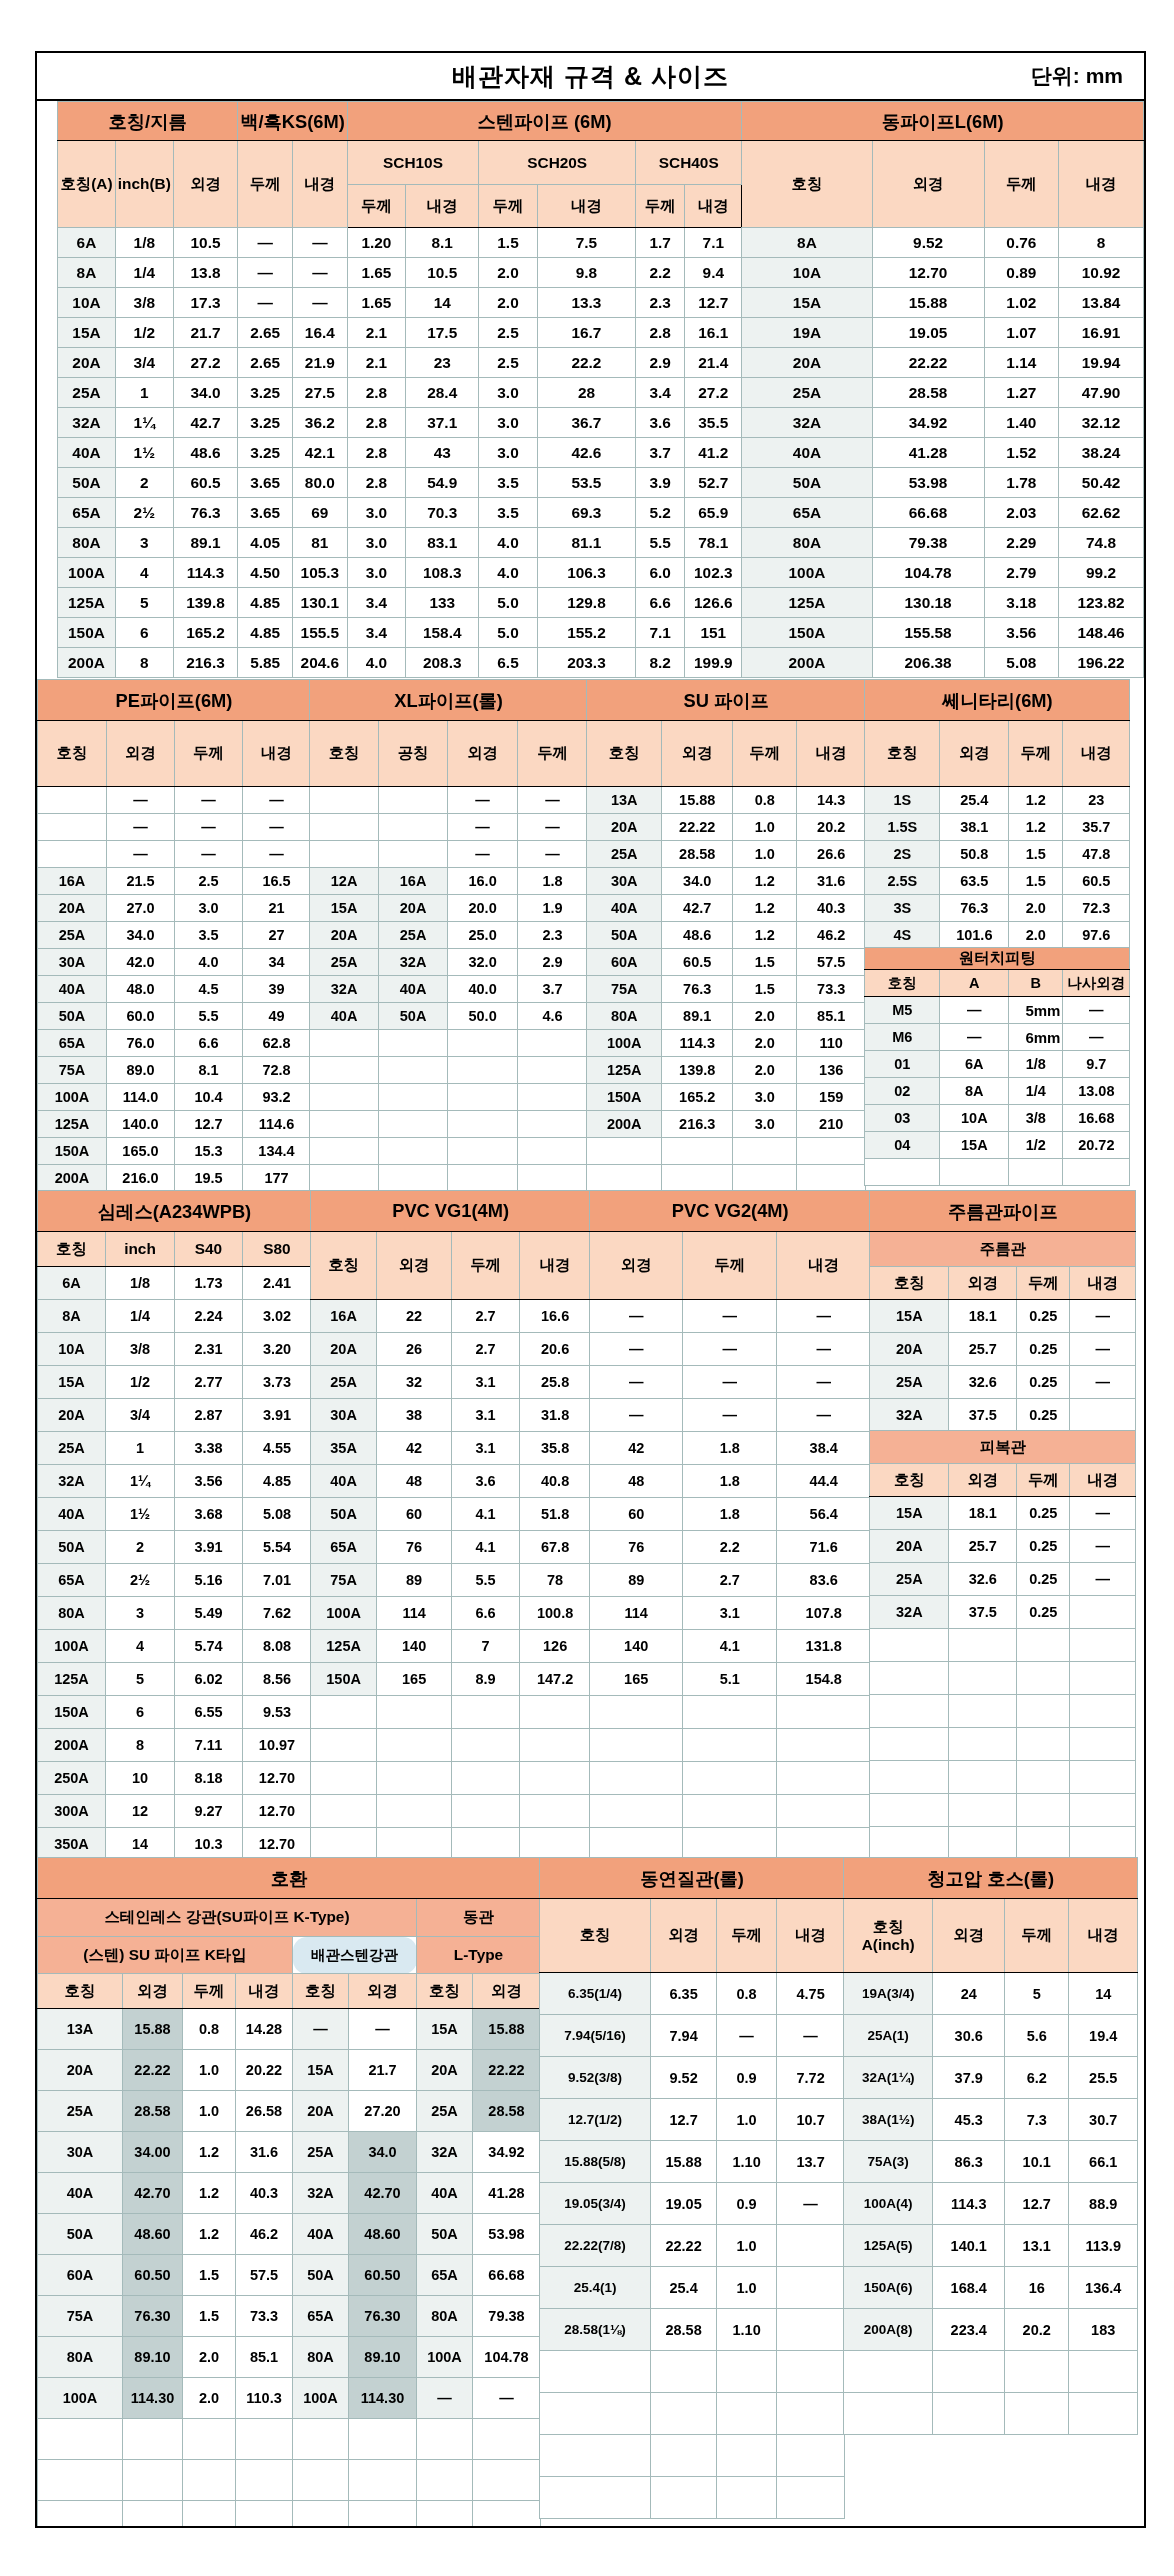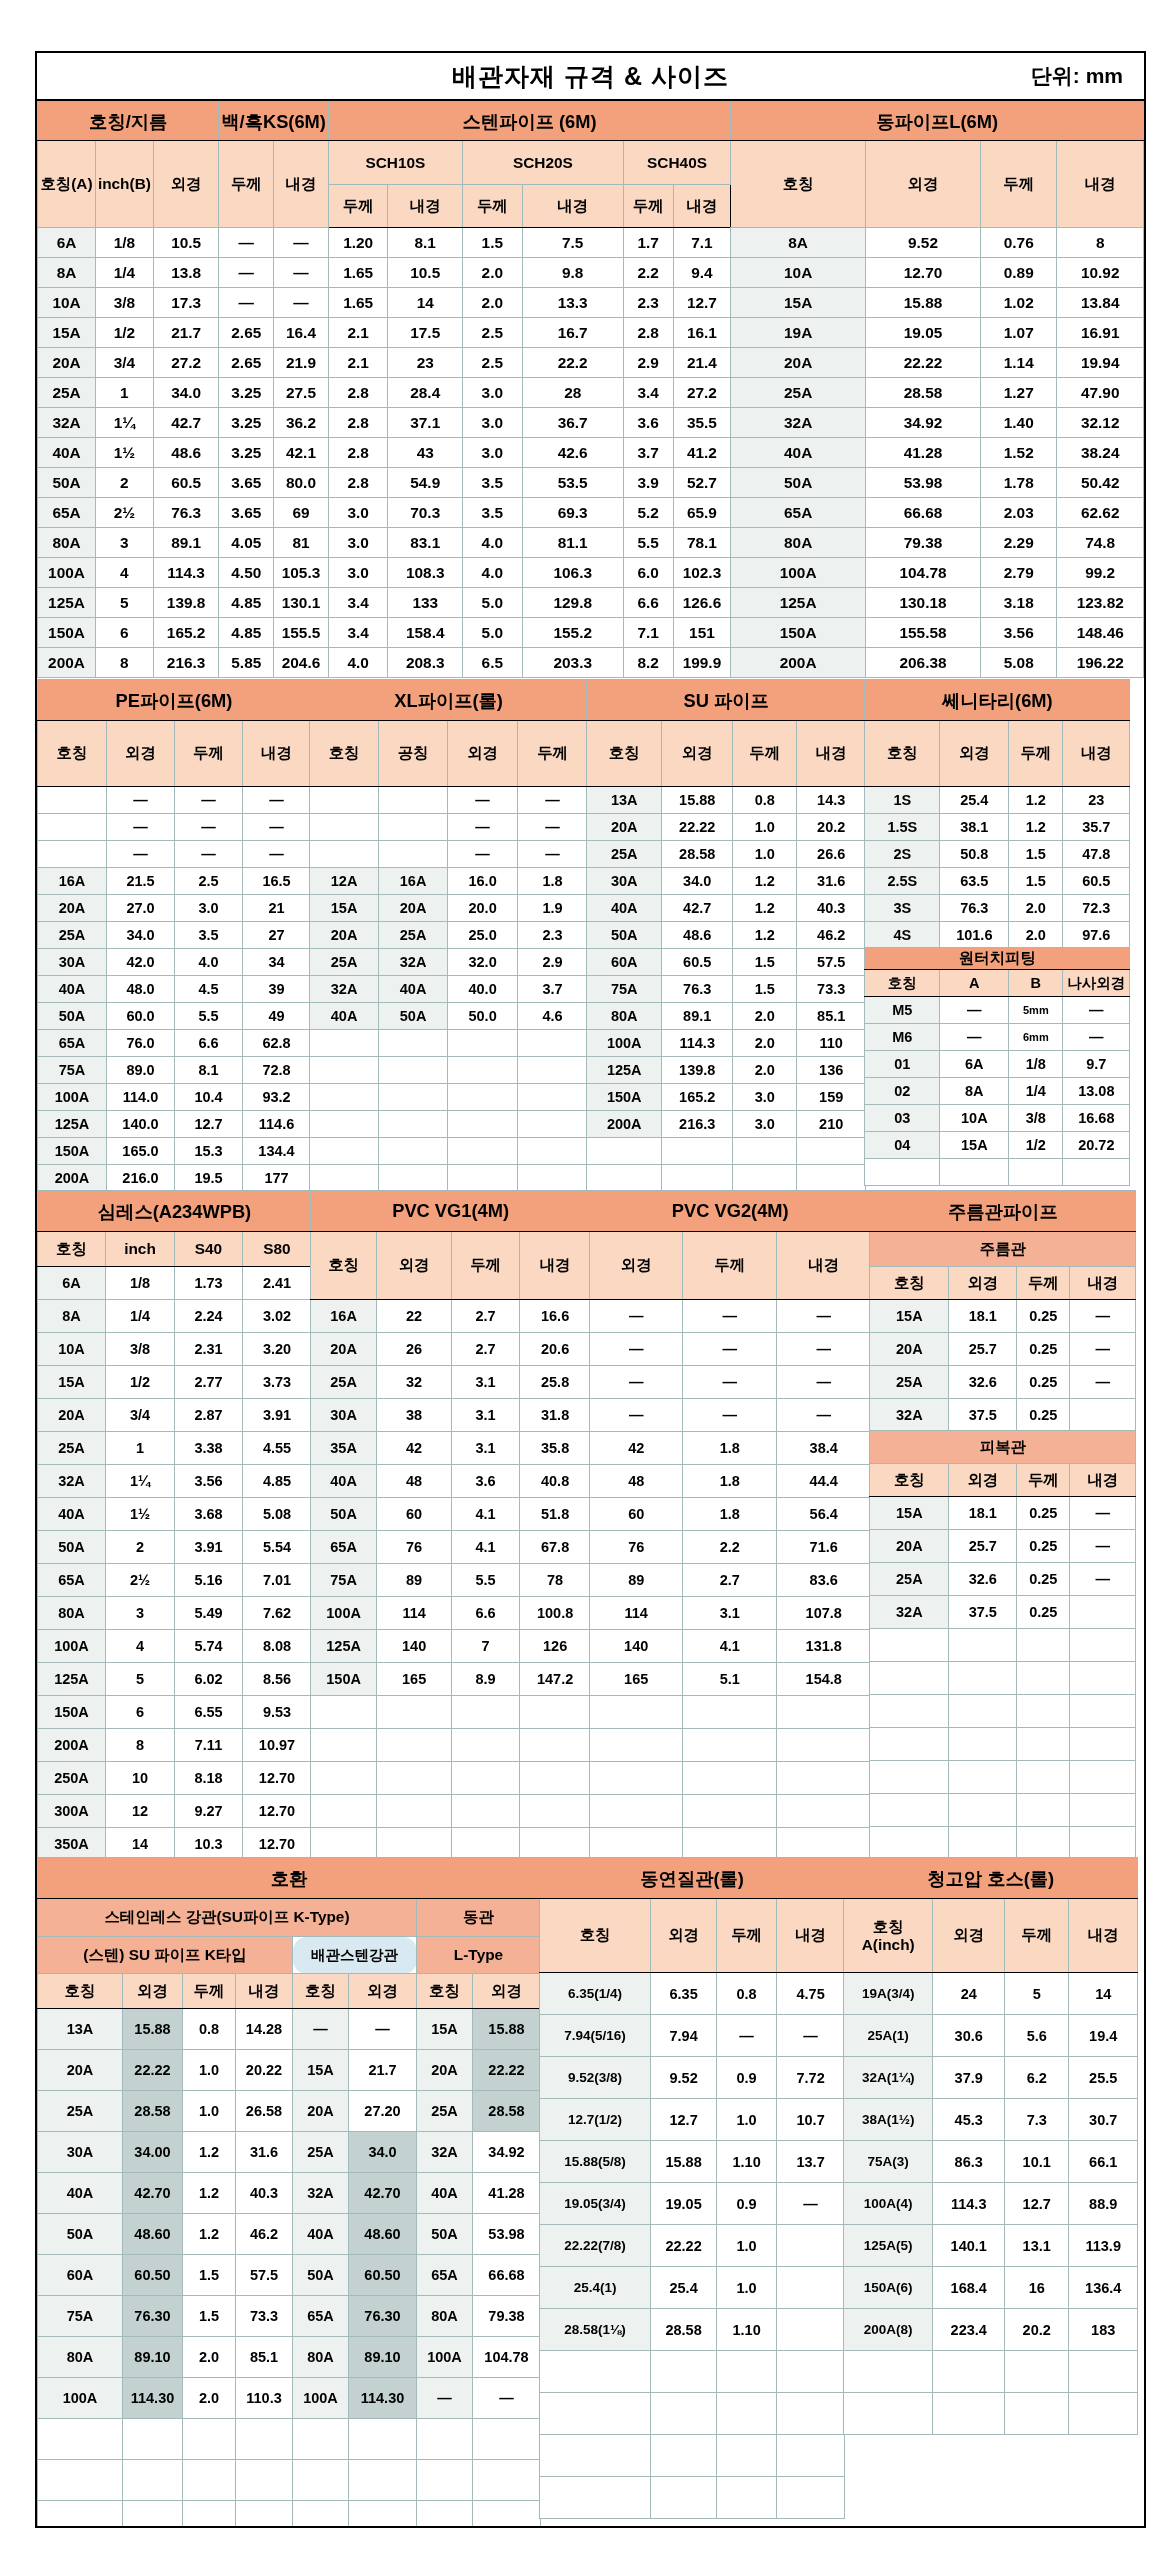--- a/index.html
+++ b/index.html
@@ -27,21 +27,21 @@
   }
   .title-row{
     position:relative;height:48px;
     border-bottom:2.9px solid #000;
     display:flex;align-items:center;justify-content:center;
   }
   .main-title{font-size:25px;font-weight:bold;letter-spacing:1px;}
   .unit-label{position:absolute;right:21px;top:50%;transform:translateY(-50%);font-size:21px;font-weight:bold;}
   .band{display:flex;align-items:flex-start;overflow:hidden;}
   .band + .band{margin-top:-1.9px;}
-  .b1{height:580px;}
+  .b1{height:580px;margin-left:20px;}
   .b2{height:513px;}
   .b3{height:669px;}
   .b4{height:669px;}
   table{border-collapse:collapse;table-layout:fixed;border:1.9px solid #000;background:#fff;}
   .band table + table, .band .stack + .stack, .band .stack table + table{margin-left:0;}
   .tcol + .tcol{margin-left:-1.9px;}
   .stack table + table{margin-top:-1.9px;margin-left:0;}
   td,th{
     border:1px solid var(--grid);
     text-align:center;vertical-align:middle;
@@ -53,21 +53,21 @@
     font-size:18.3px;
     border-bottom:1.9px solid #000;
   }
   th.sec-sm{background:var(--salmon);font-size:15.4px;border-bottom:1.4px solid #000;}
   .hrow th{background:var(--colhdr);font-size:15.4px;}
   .hb th{border-bottom:1.9px solid #000;}
   th.submid{background:var(--subhdr);font-size:15.4px;}
   th.blu{background:var(--steel);border-radius:14px;}
   td.lbl{background:var(--lbl);}
   td.hl{background:var(--hl);}
-  td.sm{font-size:11px;}
+  td.sm{font-size:15px;text-align:right;}
   th.wrap{white-space:normal;line-height:1.15;}
   th.small{font-size:12.5px;}
   
   #t-band1 thead tr:nth-child(1) th{height:39px;}
   #t-band1 thead tr:nth-child(2) th{height:44px;}
   #t-band1 thead tr:nth-child(3) th{height:43px;}
   #t-band1 td{height:30px;font-size:15.4px;}
   #t-band1 tbody td:nth-child(4),#t-band1 tbody td:nth-child(6),#t-band1 tbody td:nth-child(12){border-left:1.9px solid #000;}
   .gb{border-left:1.9px solid #000 !important;}
   

